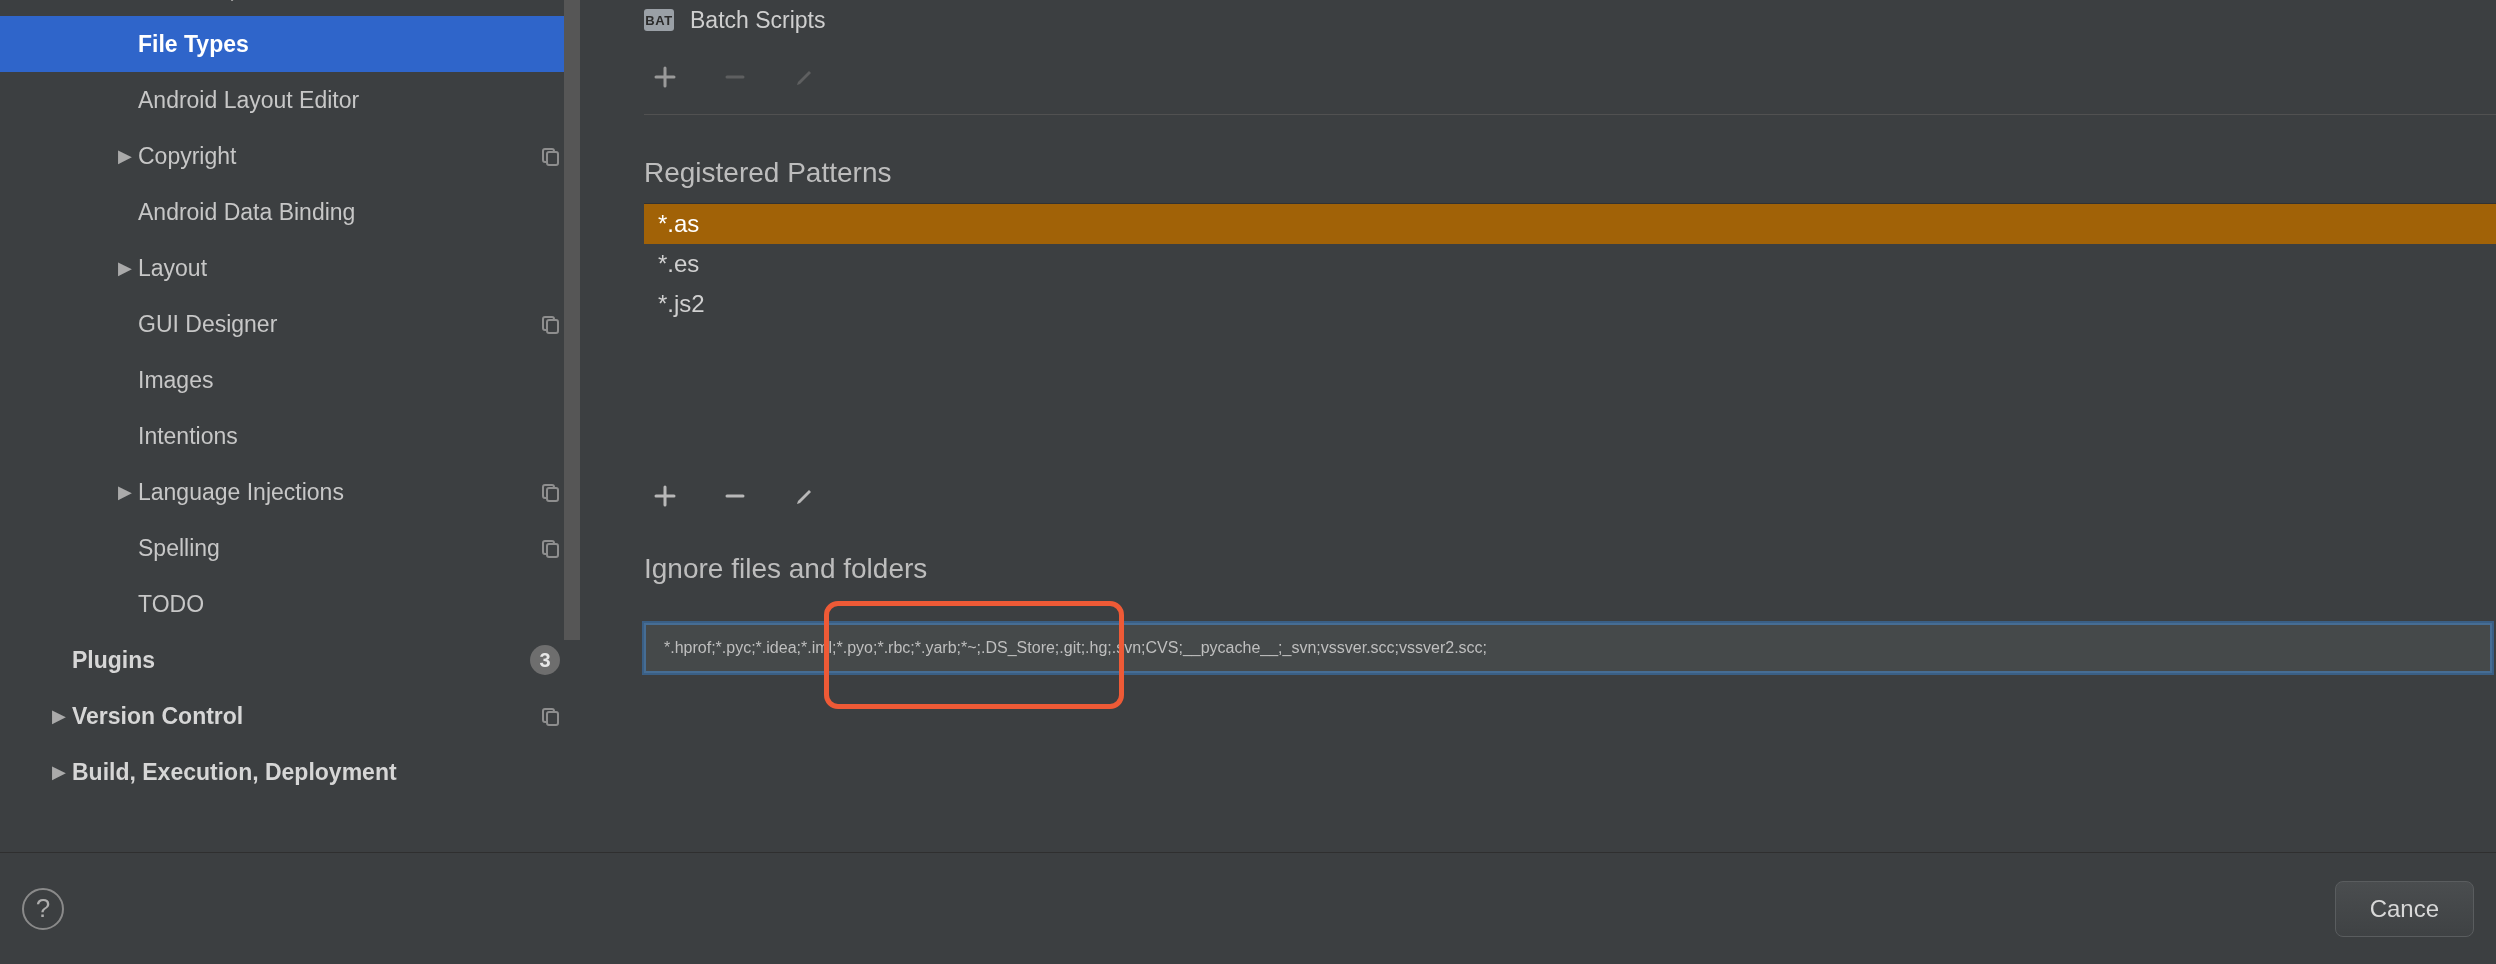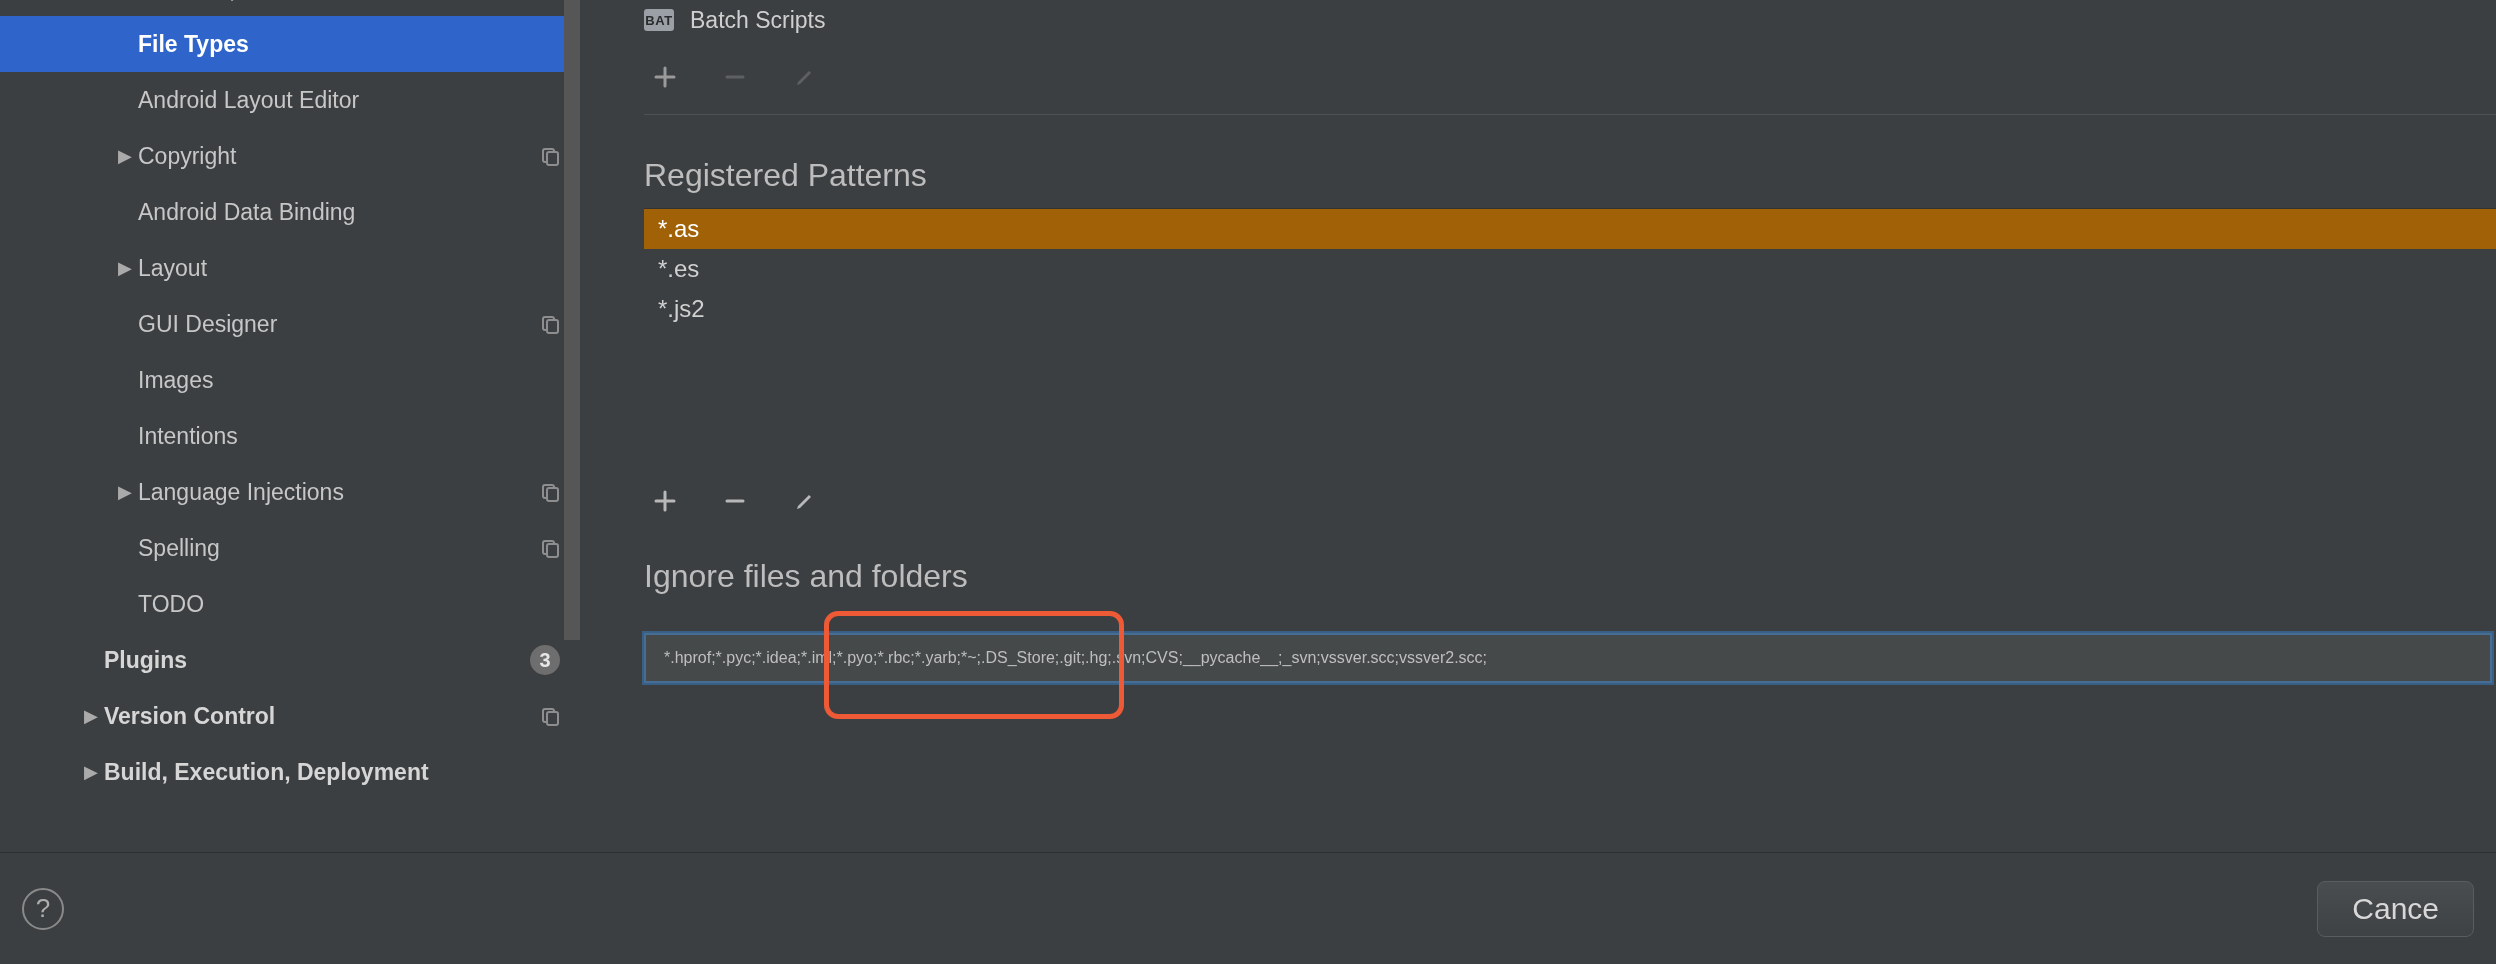--- a/index.html
+++ b/index.html
@@ -53,21 +53,21 @@
     overflow: hidden;
     text-overflow: ellipsis;
     color: #c7c7c7;
   }
   .tree-item.bold .label { font-weight: 600; color: #d6d6d6; }
   .tree-item.selected {
     background: #2f65ca;
   }
   .tree-item.selected .label { color: #ffffff; font-weight: 600; }
   .tree-item.dim .label { color: #9a9a9a; }
-  .depth1 { padding-left: 78px; }
+  .depth1 { padding-left: 46px; }
   .depth2 { padding-left: 112px; }
   .icon-right {
     margin-left: 12px;
     color: #9a9a9a;
   }
   .count-badge {
     background: #6e6e6e;
     color: #e6e6e6;
     border-radius: 50%;
     width: 30px; height: 30px;
@@ -134,21 +134,21 @@
     align-items: center;
     justify-content: center;
     cursor: pointer;
   }
   .section-divider {
     border-top: 1px solid #515151;
     margin: 4px 0 18px 0;
   }
   .section-label {
     color: #bdbdbd;
-    font-size: 32px;
+    font-size: 28px;
     margin: 24px 0 14px 0;
   }
   .pattern-list {
     background: #3c3f41;
     border-top: 1px solid #323232;
     min-height: 260px;
   }
   .pattern-item {
     padding: 6px 14px;
     font-size: 24px;
@@ -202,21 +202,21 @@
     cursor: pointer;
   }
   .footer-spacer { flex: 1; }
   .footer-btn {
     height: 56px;
     padding: 8px 34px;
     background: linear-gradient(#4a4d4f, #3f4244);
     border: 1px solid #5a5d5f;
     border-radius: 8px;
     color: #d8d8d8;
-    font-size: 30px;
+    font-size: 24px;
     cursor: pointer;
     margin-left: 16px;
   }
   
   svg { display: block; }
 </style>
 </head>
 <body>
 
 <div class="content-row">

